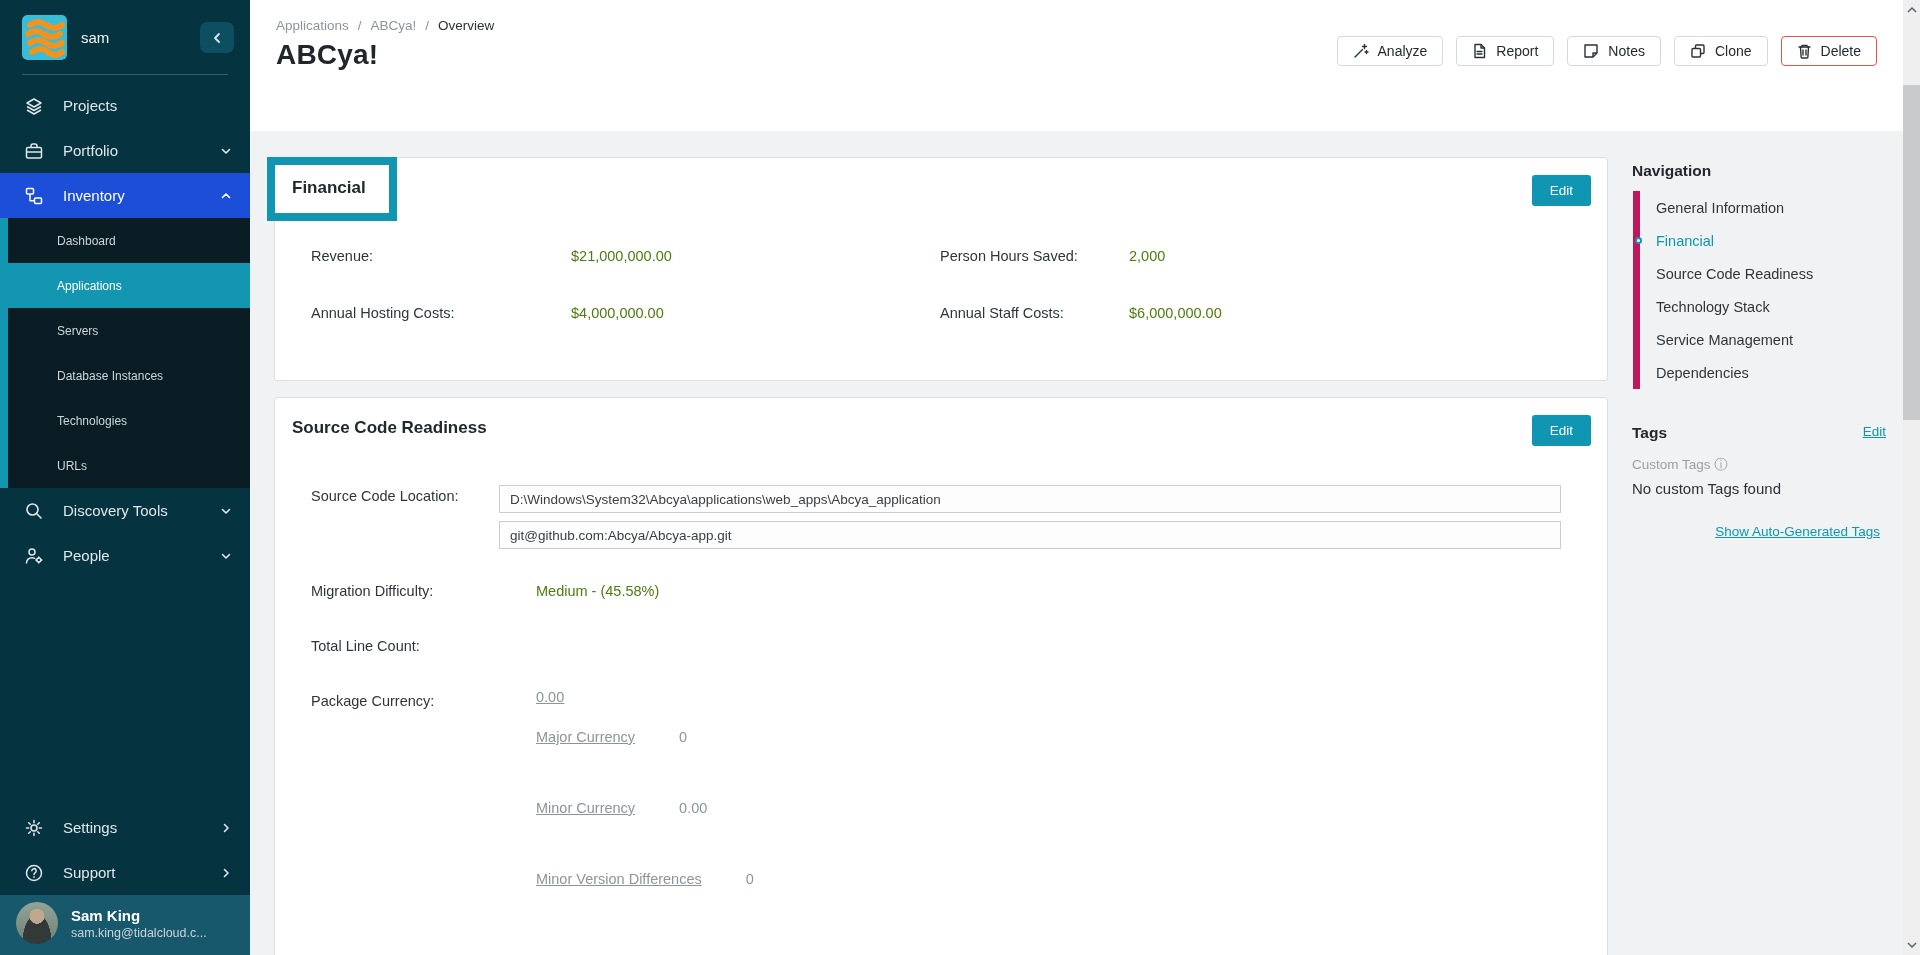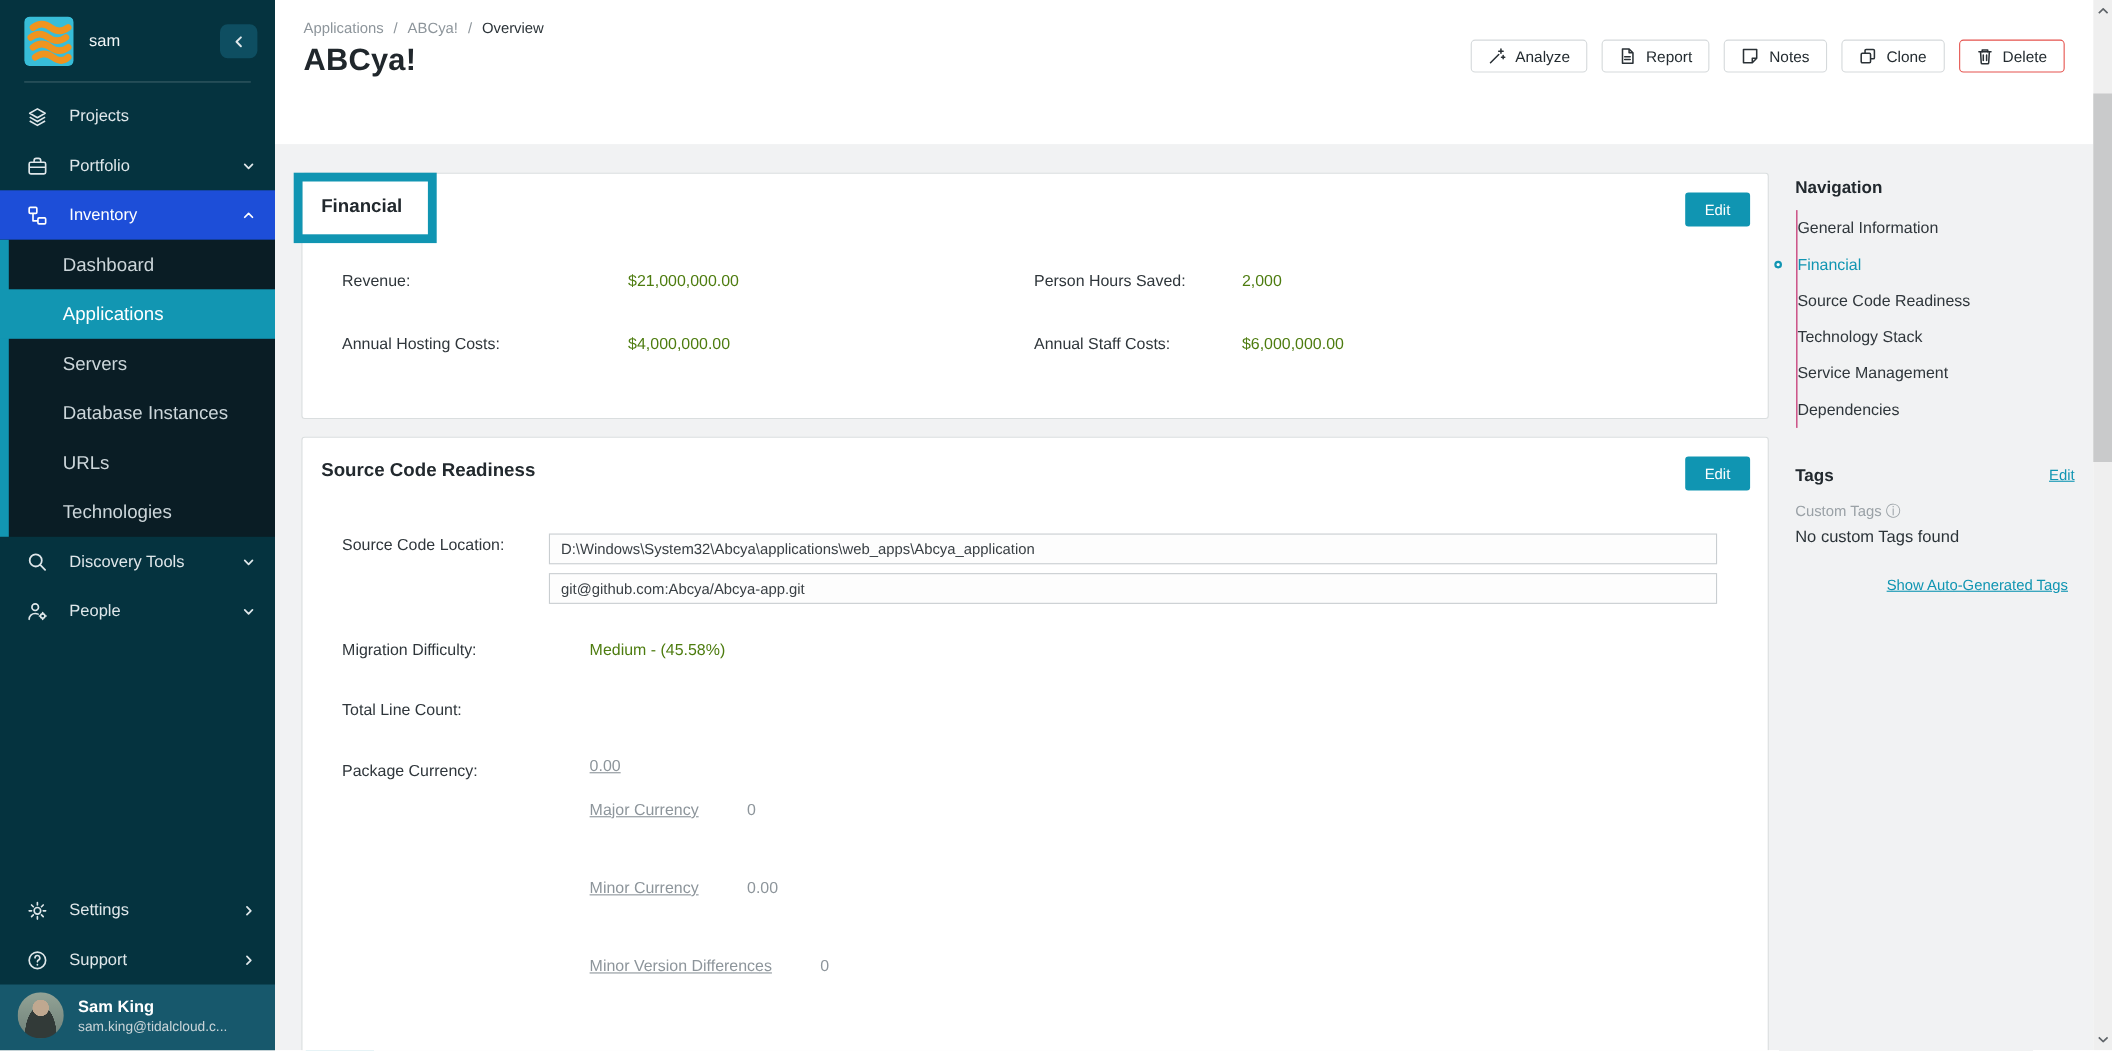--- a/index.html
+++ b/index.html
@@ -12,21 +12,21 @@
   .logo { width:45px; height:45px; border-radius:5px; flex:0 0 45px; }
   .workspace { font-size:15px; color:#f2f6f7; flex:1; }
   .collapse-btn { width:34px; height:31px; background:#0e4e61; border-radius:7px; display:flex; align-items:center; justify-content:center; cursor:pointer; }
   .side-divider { height:1px; background:rgba(255,255,255,0.22); margin:2px 22px 8px 22px; }
   .nav-item { display:flex; align-items:center; gap:19px; height:45px; padding:0 18px 0 24px; font-size:15px; color:#dfe7ea; cursor:pointer; }
   .nav-item .nicon { width:20px; height:20px; flex:0 0 20px; display:flex; align-items:center; justify-content:center; }
   .nav-item .chev { margin-left:auto; display:flex; align-items:center; }
   .nav-item.active-parent { background:#1d4ed8; color:#ffffff; }
   .submenu { background:#0a1d25; position:relative; }
   .submenu::before { content:""; position:absolute; left:0; top:0; bottom:0; width:8px; background:#1296b2; }
-  .sub-item { height:45px; display:flex; align-items:center; padding-left:57px; font-size:17px; color:#ccd6da; cursor:pointer; position:relative; }
+  .sub-item { height:45px; display:flex; align-items:center; padding-left:57px; font-size:12px; color:#ccd6da; cursor:pointer; position:relative; }
   .sub-item.active { background:#1296b2; color:#ffffff; }
   .side-spacer { flex:1; }
   .user-block { background:#17586c; height:60px; display:flex; align-items:center; gap:13px; padding:0 14px 4px 16px; cursor:pointer; }
   .avatar { width:42px; height:42px; border-radius:50%; flex:0 0 42px;
     background:
       radial-gradient(circle at 50% 34%, #c0a890 0 21%, rgba(0,0,0,0) 22%),
       radial-gradient(ellipse at 50% 95%, #323a38 0 48%, rgba(0,0,0,0) 49%),
       linear-gradient(#93a396,#6e8078); }
   .user-name { font-size:15px; font-weight:700; color:#ffffff; line-height:19px; }
   .user-email { font-size:12.5px; color:#c9d4d8; line-height:16px; }
@@ -57,21 +57,21 @@
   .loc-box { position:absolute; left:224px; width:1062px; height:28px; border:1px solid #c9ced1; border-radius:0; background:#fdfdfd; font-size:13.5px; color:#3a4045; display:flex; align-items:center; padding:0 10px; white-space:nowrap; overflow:hidden; }
   .glink { color:#8d959b; text-decoration:underline; cursor:pointer; }
   .cnt { color:#8d959b; margin-left:44px; }
 
   
   .highlight-box { position:absolute; left:17px; top:26px; width:130px; height:64px; border:8px solid #1095b2; background:transparent; pointer-events:none; }
 
   
   .right-panel { position:absolute; left:1382px; top:0; width:254px; }
   .nav-heading { position:absolute; left:0; top:31px; font-size:15.5px; font-weight:700; color:#22292e; }
-  .anchor-list { position:absolute; left:1px; top:60px; border-left:1px solid #be185d; }
+  .anchor-list { position:absolute; left:1px; top:60px; border-left:7px solid #be185d; padding-left:16px; }
   .anchor-item { height:33px; display:flex; align-items:center; font-size:14.5px; color:#2f363b; cursor:pointer; position:relative; white-space:nowrap; }
   .anchor-item.active { color:#1095b2; }
   .anchor-dot { position:absolute; left:-21px; width:7px; height:7px; border:2px solid #1095b2; border-radius:50%; background:#ffffff; }
   .tags-head { position:absolute; left:0; top:293px; width:254px; display:flex; justify-content:space-between; }
   .tags-title { font-size:15.5px; font-weight:700; color:#22292e; }
   .tlink { color:#1095b2; text-decoration:underline; font-size:13.5px; cursor:pointer; }
   .custom-tags { position:absolute; left:0; top:325px; font-size:13.5px; color:#9aa1a6; }
   .no-tags { position:absolute; left:0; top:349px; font-size:15px; color:#2b3338; }
   .show-auto { position:absolute; left:0; top:392px; width:248px; text-align:right; font-size:14px; }
 
@@ -158,24 +158,24 @@
       <div class="sub-item active">
           <span>Applications</span>
         </div>
       <div class="sub-item">
           <span>Servers</span>
         </div>
       <div class="sub-item">
           <span>Database Instances</span>
         </div>
       <div class="sub-item">
+          <span>Technologies</span>
+        </div>
+      <div class="sub-item">
           <span>URLs</span>
-        </div>
-      <div class="sub-item">
-          <span>Technologies</span>
         </div>
     </div>
 
     <div class="nav-item">
       <span class="nicon">
         <svg width="20" height="20" viewBox="0 0 20 20" fill="none" stroke="#dfe7ea" stroke-width="1.6">
             <circle cx="8.5" cy="8.5" r="5.5"></circle>
             <path d="M12.8 12.8 L17 17" stroke-linecap="round"></path>
           </svg>
       </span>

